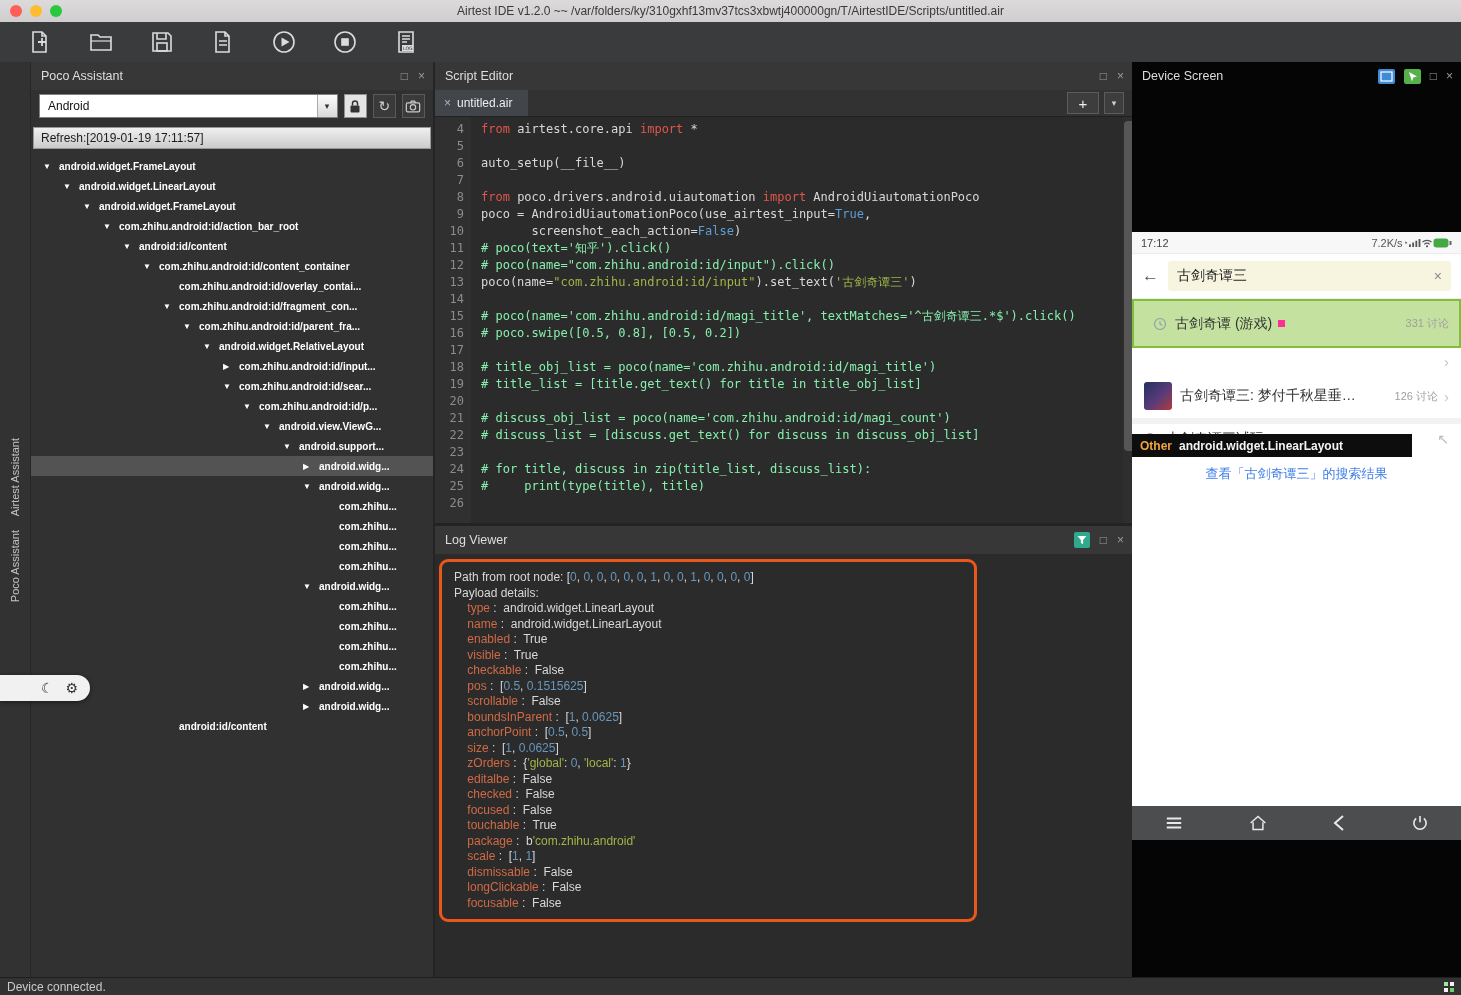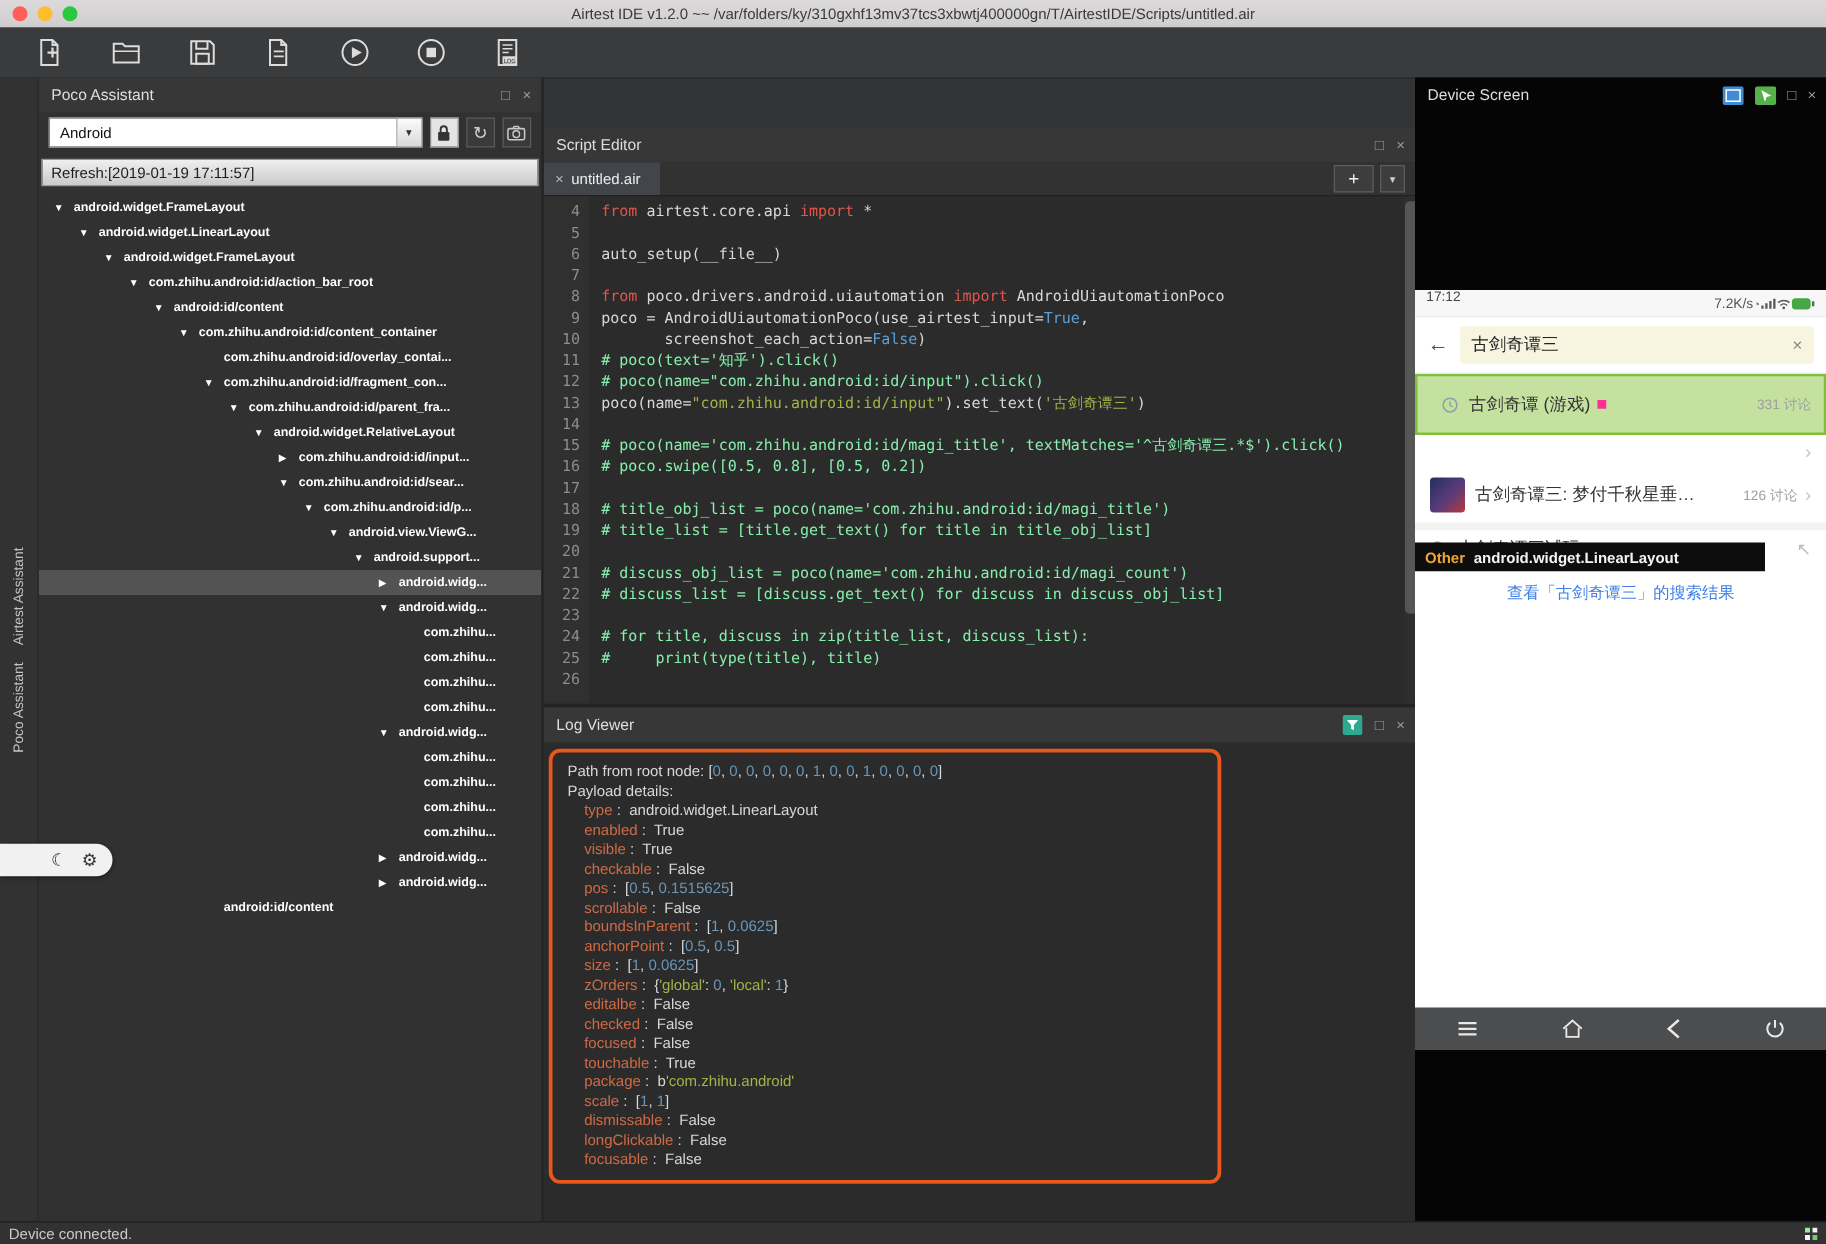--- a/index.html
+++ b/index.html
@@ -55,21 +55,21 @@
   .tree-label{color:#fff;font-size:10px;font-weight:bold;}
 
   .mini-toolbar{position:absolute;left:0;top:613px;width:78px;height:26px;background:#f1f1f1;
                 border-radius:0 13px 13px 0;box-shadow:0 1px 4px rgba(0,0,0,.5);display:flex;
                 align-items:center;justify-content:flex-end;gap:12px;padding-right:12px;z-index:40;color:#333;}
   .mini-toolbar span{font-size:14px;cursor:pointer;}
 
   
   .center{flex:1;min-width:0;display:flex;flex-direction:column;}
   .editor-panel{height:461px;flex:none;background:#2b2b2b;display:flex;flex-direction:column;
-                border-bottom:3px solid #232323;margin-top:40px;}
+                border-bottom:3px solid #232323;}
   .tabbar{height:26px;background:#323232;border-bottom:1px solid #202020;display:flex;align-items:center;flex:none;}
   .tab{height:26px;display:flex;align-items:center;gap:6px;padding:0 16px 0 9px;background:#42454a;
        color:#ededed;font-size:12px;cursor:pointer;}
   .tab-close{color:#b5b5b5;font-size:12px;}
   .tab-actions{margin-left:auto;display:flex;align-items:center;gap:5px;padding-right:8px;}
   .add-btn{width:30px;height:20px;background:#3d3d3d;border:1px solid #5c5c5c;color:#efefef;
            font-size:15px;display:flex;align-items:center;justify-content:center;cursor:pointer;}
   .menu-btn{width:18px;height:20px;background:#3d3d3d;border:1px solid #5c5c5c;color:#cfcfcf;
             font-size:9px;display:flex;align-items:center;justify-content:center;cursor:pointer;}
   .code-area{flex:1;display:flex;position:relative;overflow:hidden;
@@ -97,21 +97,21 @@
 
   
   .device-panel{width:329px;flex:none;background:#050505;position:relative;}
   .device-header{height:28px;display:flex;align-items:center;padding:0 8px 0 10px;color:#ddd;font-size:12.5px;}
   .dh-icons{margin-left:auto;display:flex;align-items:center;gap:9px;color:#9b9b9b;font-size:12px;}
   .dh-icons span,.dh-icons svg{cursor:pointer;}
 
   .phone{position:absolute;top:170px;left:0;width:329px;height:608px;background:#fff;
          display:flex;flex-direction:column;overflow:hidden;}
   .p-status{height:21px;background:#f7f7f7;border-bottom:1px solid #ececec;display:flex;
-            padding:0 9px;font-size:11px;color:#444;flex:none;}
+            align-items:center;padding:0 9px;font-size:11px;color:#444;flex:none;}
   .p-status .right{margin-left:auto;display:flex;align-items:center;gap:0;color:#555;}
   .p-search{height:44px;background:#fff;border-bottom:1px solid #eee;display:flex;align-items:center;
             gap:9px;padding:0 10px;flex:none;}
   .back-arrow{font-size:17px;color:#555;cursor:pointer;}
   .search-field{flex:1;height:30px;background:#f7f4e0;border-radius:3px;display:flex;align-items:center;
                 padding:0 9px;font-size:14px;color:#222;cursor:text;}
   .clear-x{margin-left:auto;color:#8a8a8a;font-size:14px;cursor:pointer;}
   .result-row{display:flex;align-items:center;padding:0 12px;font-size:14px;color:#333;background:#fff;flex:none;}
   .row1{height:49px;background:rgba(142,197,72,.52);box-shadow:inset 0 0 0 2px rgba(118,185,40,.85);padding-left:21px;}
   .row-icon{margin-right:8px;flex:none;display:flex;}
@@ -432,20 +432,21 @@
           </span>
           <span>□</span>
           <span>×</span>
         </span>
       </div>
       <div class="log-content">
         <div class="log-box" id="logbox">
             <div class="log-line">Path from root node: [<span class="tok-num">0</span>, <span class="tok-num">0</span>, <span class="tok-num">0</span>, <span class="tok-num">0</span>, <span class="tok-num">0</span>, <span class="tok-num">0</span>, <span class="tok-num">1</span>, <span class="tok-num">0</span>, <span class="tok-num">0</span>, <span class="tok-num">1</span>, <span class="tok-num">0</span>, <span class="tok-num">0</span>, <span class="tok-num">0</span>, <span class="tok-num">0</span>]</div>
             <div class="log-line">Payload details:</div>
             <div class="log-line">    <span class="log-key">type</span> :  android.widget.LinearLayout</div>
+            <div class="log-line">    <span class="log-key">name</span> :  android.widget.LinearLayout</div>
             <div class="log-line">    <span class="log-key">enabled</span> :  True</div>
             <div class="log-line">    <span class="log-key">visible</span> :  True</div>
             <div class="log-line">    <span class="log-key">checkable</span> :  False</div>
             <div class="log-line">    <span class="log-key">pos</span> :  [<span class="tok-num">0.5</span>, <span class="tok-num">0.1515625</span>]</div>
             <div class="log-line">    <span class="log-key">scrollable</span> :  False</div>
             <div class="log-line">    <span class="log-key">boundsInParent</span> :  [<span class="tok-num">1</span>, <span class="tok-num">0.0625</span>]</div>
             <div class="log-line">    <span class="log-key">anchorPoint</span> :  [<span class="tok-num">0.5</span>, <span class="tok-num">0.5</span>]</div>
             <div class="log-line">    <span class="log-key">size</span> :  [<span class="tok-num">1</span>, <span class="tok-num">0.0625</span>]</div>
             <div class="log-line">    <span class="log-key">zOrders</span> :  {<span class="tok-str">'global'</span>: <span class="tok-num">0</span>, <span class="tok-str">'local'</span>: <span class="tok-num">1</span>}</div>
             <div class="log-line">    <span class="log-key">editalbe</span> :  False</div>

